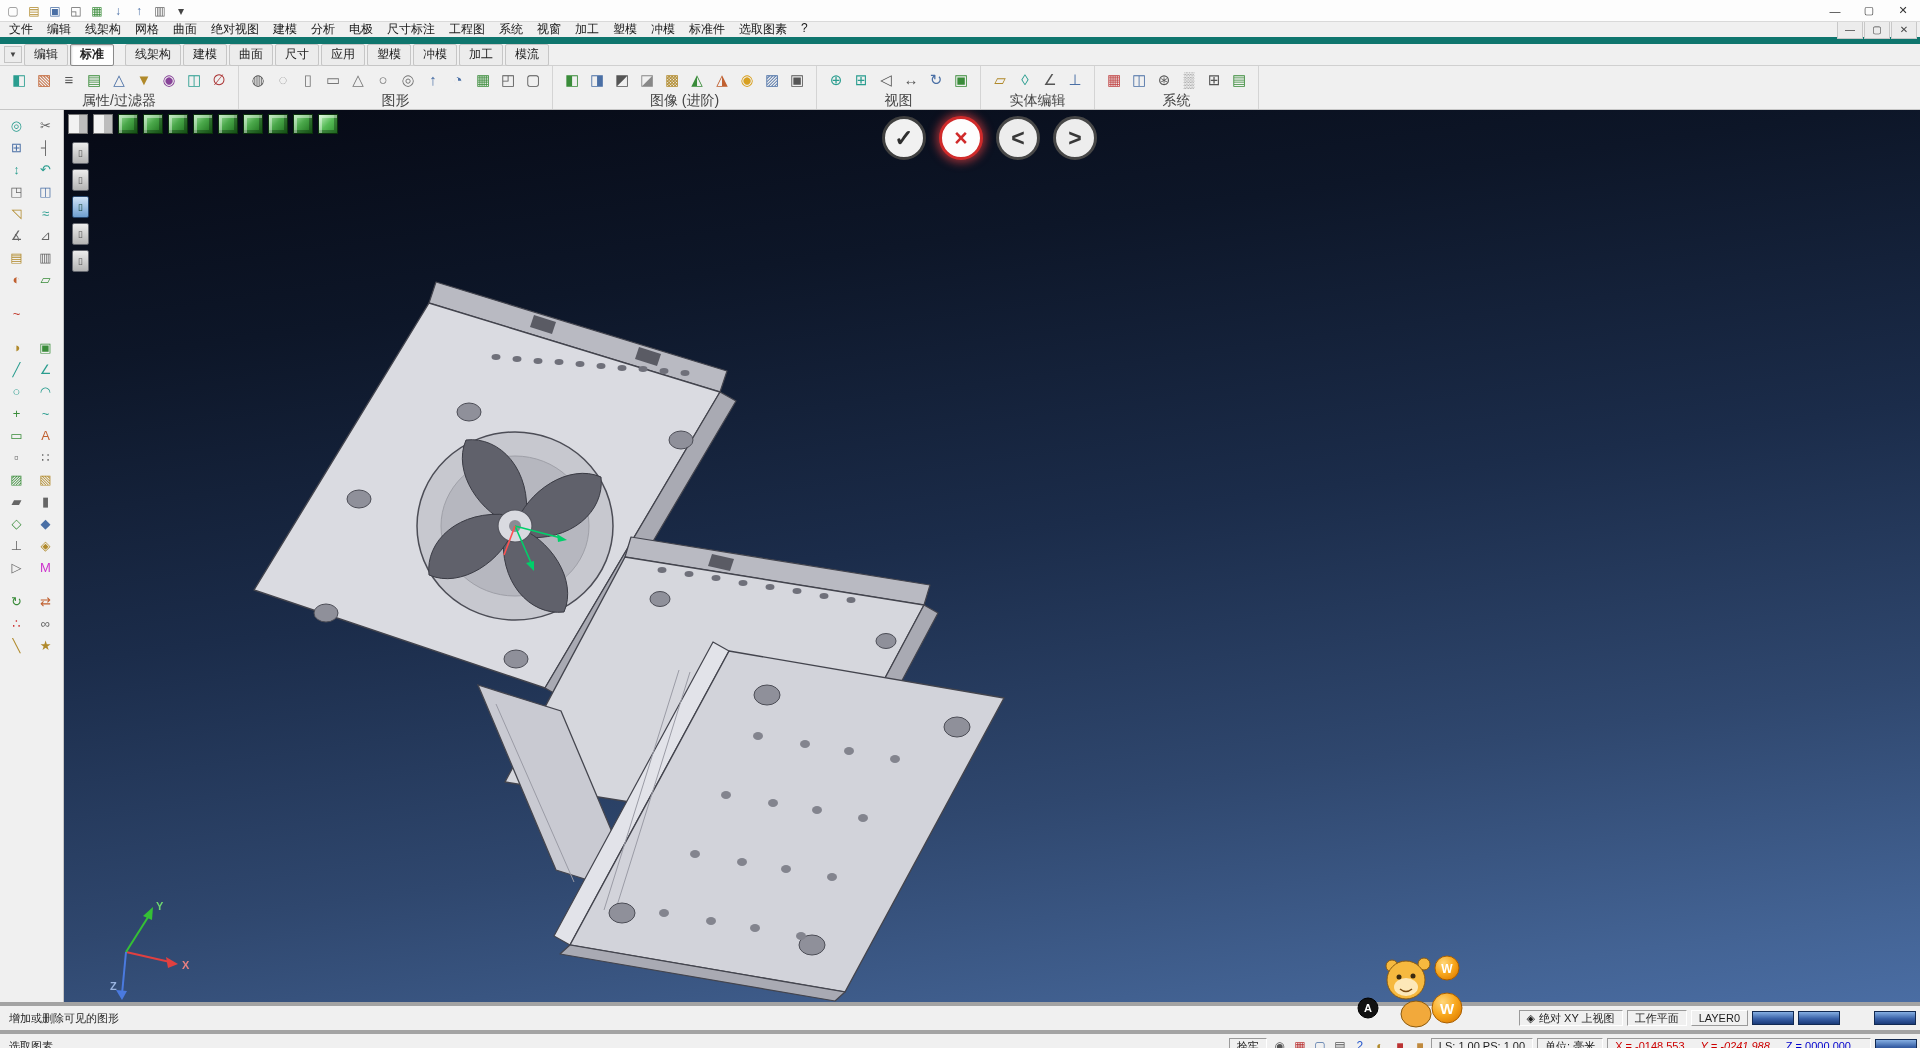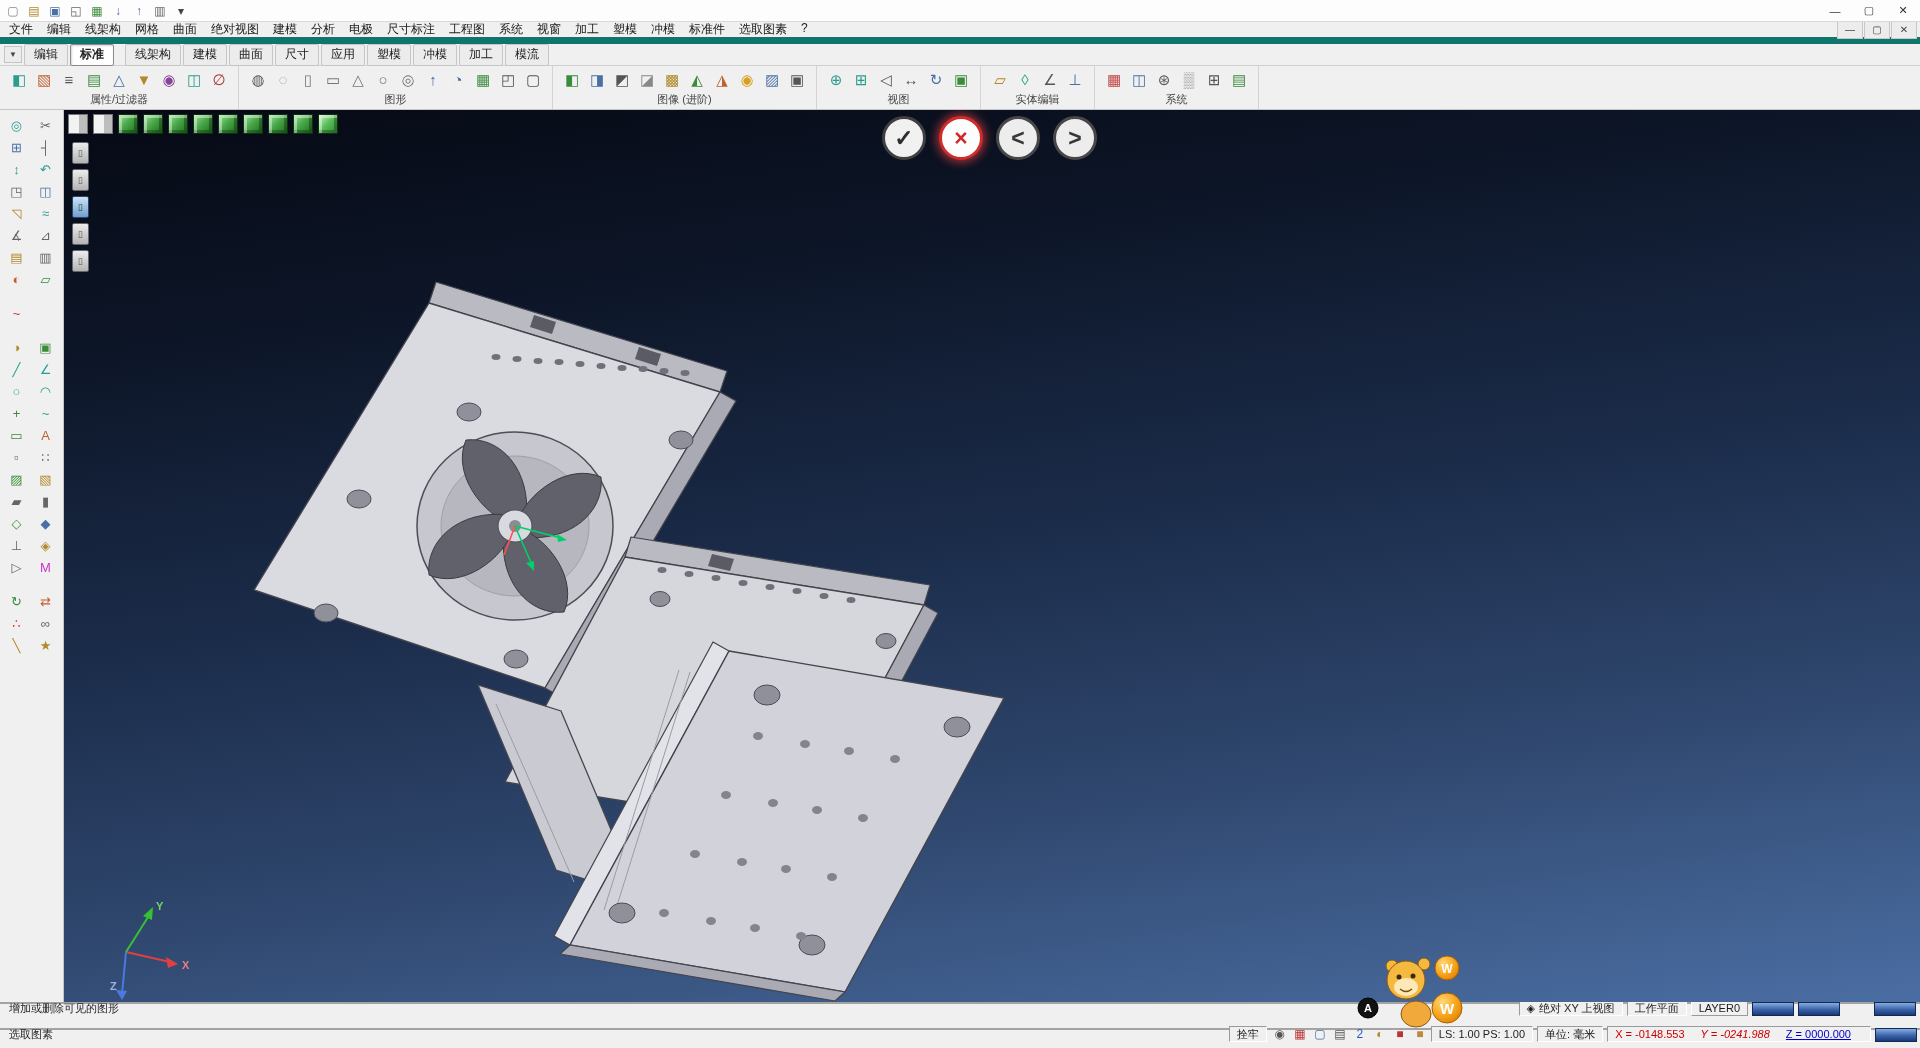--- a/index.html
+++ b/index.html
@@ -24,21 +24,21 @@
   .tabrow { height:22px; background:#f0f0f0; border-bottom:1px solid #d0d0d0; display:flex; align-items:center; gap:2px; padding-left:4px; }
   .tab-menu-btn { width:18px; height:17px; font-size:8px; color:#444; background:#ececec; border:1px solid #c4c4c4; display:flex; align-items:center; justify-content:center; }
   .tab { padding:1px 9px 2px; border:1px solid #c6c6c6; background:#ececec; border-radius:2px; font-size:12px; color:#222; }
   .tab.active { background:#ffffff; border-color:#8a8a8a; box-shadow:inset 1px 1px 2px #d5d5d5; font-weight:bold; }
   .tab.gapleft { margin-left:9px; }
 
   
   .toolbar { height:44px; background:#f0f0f0; border-bottom:1px solid #c6c6c6; display:flex; }
   .tb-group { display:flex; flex-direction:column; border-right:1px solid #d4d4d4; padding:1px 7px 0; }
   .tb-icons { display:flex; gap:1px; align-items:center; height:27px; }
-  .tb-label { text-align:center; font-size:11px; color:#444; padding:1px 0 2px; white-space:nowrap; }
+  .tb-label { text-align:center; font-size:14px; color:#444; padding:1px 0 2px; white-space:nowrap; }
   .icon-btn { width:24px; height:24px; border:1px solid transparent; background:transparent; display:flex; align-items:center; justify-content:center; padding:0; }
   .glyph { font-size:15px; line-height:1; }
   .qat .glyph { font-size:12px; }
 
   
   .workspace { display:flex; height:892px; position:relative; }
   .sidebar { width:64px; background:#f0f0f0; border-right:1px solid #c6c6c6; padding:5px 3px; display:flex; flex-direction:column; align-items:center; overflow:hidden; }
   .sb-section { display:grid; grid-template-columns:repeat(2,27px); gap:1px 2px; margin-bottom:13px; }
   .sb-section .icon-btn { width:26px; height:21px; }
   .sb-section .glyph { font-size:13px; }
@@ -58,21 +58,21 @@
   .clip-btn { width:17px; height:22px; background:linear-gradient(180deg,#ececec,#b4b4b4); border:1px solid #63666e; border-radius:2px; font-size:9px; color:#555; display:flex; align-items:center; justify-content:center; padding:0; }
   .clip-btn.active { background:linear-gradient(180deg,#cfe2f6,#6f9fd0); border-color:#27476e; color:#143; }
 
   .overlay-buttons { position:absolute; left:818px; top:6px; display:flex; gap:13px; z-index:6; }
   .circle-btn { width:44px; height:44px; border-radius:50%; display:flex; align-items:center; justify-content:center; font-size:23px; font-weight:bold; padding:0; }
   .circle-btn.ok { background:#f1f1f1; border:3px solid #3f3f3f; color:#2e2e2e; }
   .circle-btn.cancel { background:#fdfdfd; border:3px solid #d02a2a; color:#d02a2a; box-shadow:0 0 9px 3px rgba(255,70,70,.55); }
   .circle-btn.nav { background:#ededed; border:3px solid #474747; color:#383838; }
 
   
-  .statusrow { height:20px; background:#f0f0f0; border-top:2px solid #a3a3a3; display:flex; align-items:flex-end; font-size:11px; color:#1d1d1d; padding:12px 3px; }
+  .statusrow { height:20px; background:#f0f0f0; border-top:4px solid #a3a3a3; display:flex; align-items:center; font-size:11px; color:#1d1d1d; padding:12px 3px; }
   .status-msg { padding:0 6px; white-space:nowrap; }
   .spacer { flex:1; }
   .scell { border:1px solid; border-color:#9a9a9a #ffffff #ffffff #9a9a9a; height:16px; display:flex; align-items:center; padding:0 7px; margin-right:4px; background:#f0f0f0; white-space:nowrap; gap:4px; }
   .scell.raised { border-color:#ffffff #9a9a9a #9a9a9a #ffffff; font-weight:normal; }
   .bluebar { width:42px; height:14px; background:linear-gradient(180deg,#85aee2 0%,#3a62a8 55%,#1a3a78 100%); border:1px solid #122a52; margin-right:4px; }
   .bluebar.far { margin-left:30px; margin-right:1px; }
   .mini-icon { width:18px; height:16px; border:1px solid transparent; background:transparent; display:flex; align-items:center; justify-content:center; padding:0; margin-right:2px; }
   .mini-icon .glyph { font-size:12px; }
   .coord { margin-right:12px; white-space:nowrap; }
   .taskbar { height:6px; background:#141414; }

